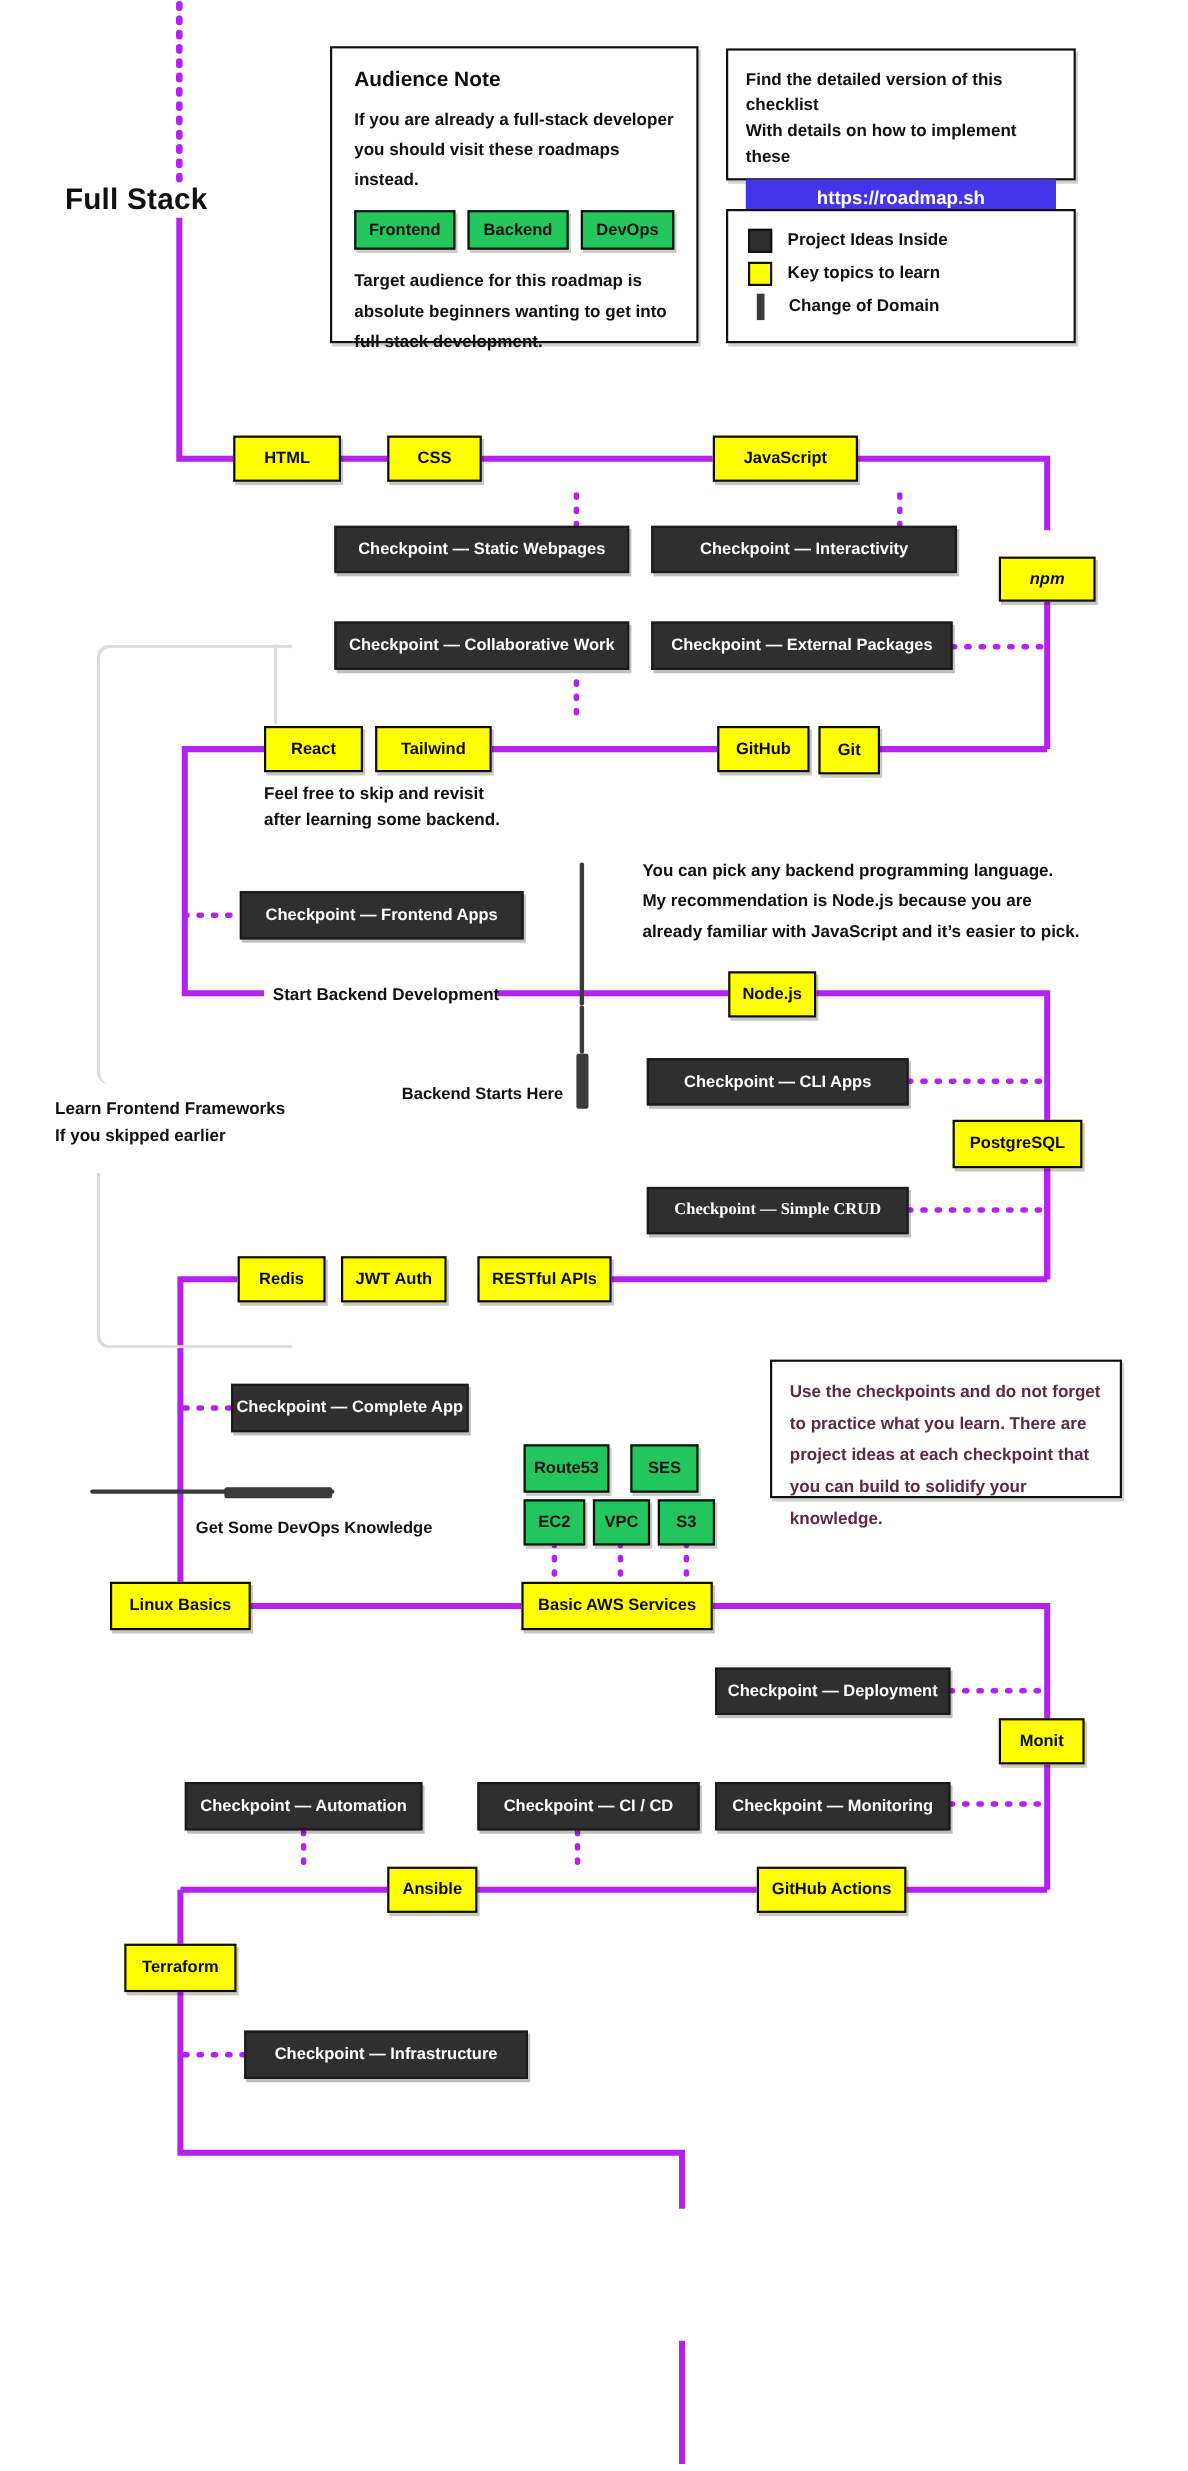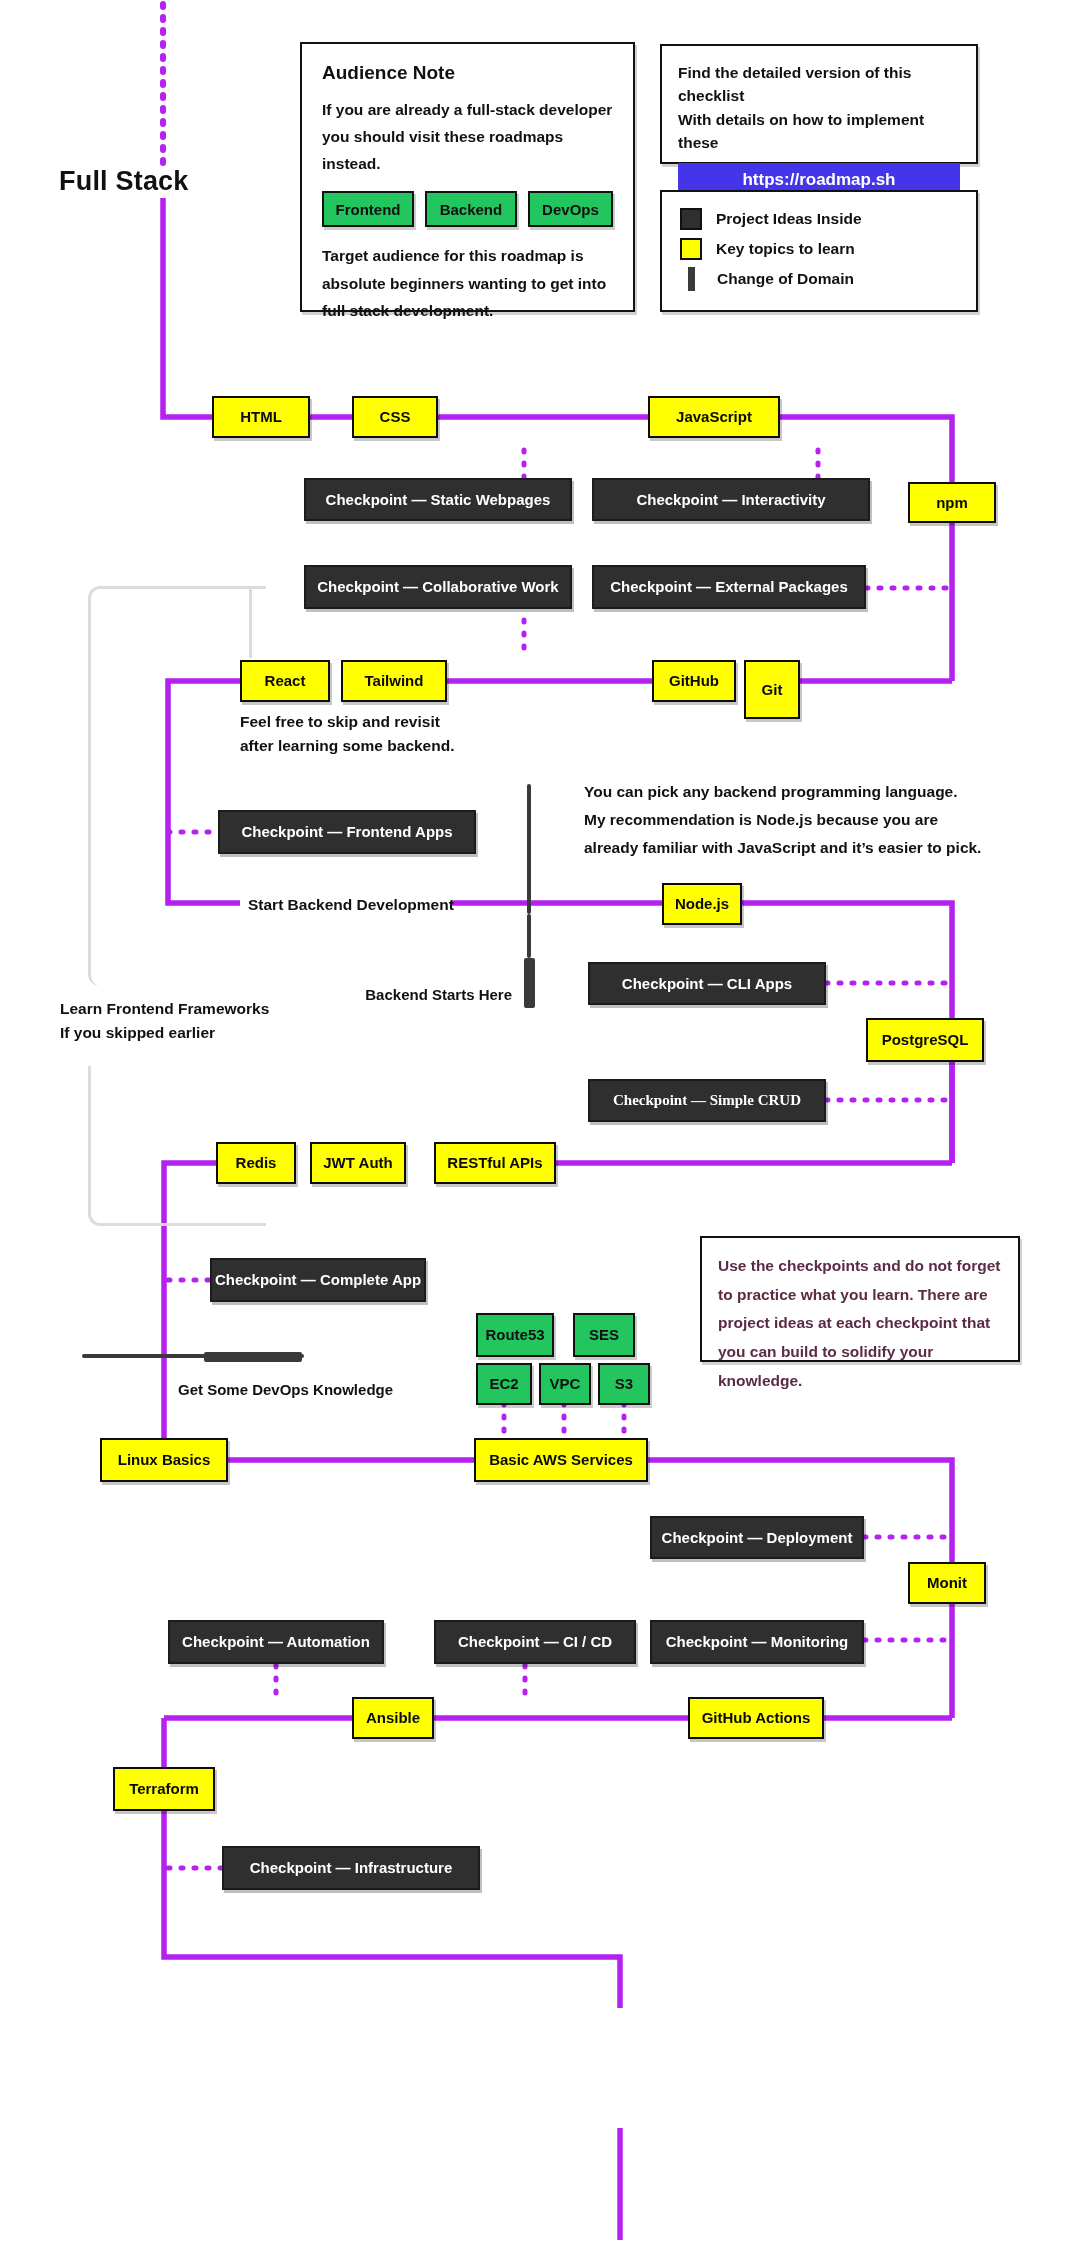--- a/index.html
+++ b/index.html
@@ -218,32 +218,32 @@
     </div>
     <div class="legend-row">
       <span class="sw-bar"></span>
       <span class="legend-text">Change of Domain</span>
     </div>
   </div>
 
   <div class="node topic" style="left:212px; top:396px; width:98px; height:42px;">HTML</div>
   <div class="node topic" style="left:352px; top:396px; width:86px; height:42px;">CSS</div>
   <div class="node topic" style="left:648px; top:396px; width:132px; height:42px;">JavaScript</div>
-  <div class="node topic" style="left:908px; top:482px; width:88px; height:41px;">npm</div>
+  <div class="node topic" style="left:908px; top:506px; width:88px; height:41px;font-style:italic;">npm</div>
 
   <div class="node checkpoint" style="left:304px; top:478px; width:268px; height:43px;">Checkpoint — Static Webpages</div>
   <div class="node checkpoint" style="left:592px; top:478px; width:278px; height:43px;">Checkpoint — Interactivity</div>
 
   <div class="node checkpoint" style="left:304px; top:565px; width:268px; height:44px;">Checkpoint — Collaborative Work</div>
   <div class="node checkpoint" style="left:592px; top:565px; width:274px; height:44px;">Checkpoint — External Packages</div>
 
   <div class="node topic" style="left:240px; top:660px; width:90px; height:42px;">React</div>
   <div class="node topic" style="left:341px; top:660px; width:106px; height:42px;">Tailwind</div>
   <div class="node topic" style="left:652px; top:660px; width:84px; height:42px;">GitHub</div>
-  <div class="node topic" style="left:744px; top:660px; width:56px; height:59px;">Git</div>
+  <div class="node topic" style="left:744px; top:660px; width:56px; height:44px;">Git</div>
 
   <div class="plainlabel" style="left:240px; top:710px; width:300px;">Feel free to skip and revisit
 after learning some backend.</div>
 
   <div class="node checkpoint" style="left:218px; top:810px; width:258px; height:44px;">Checkpoint — Frontend Apps</div>
 
   <div class="plainlabel" style="left:584px; top:778px; width:420px; line-height:1.8;">You can pick any backend programming language.
 My recommendation is Node.js because you are
 already familiar with JavaScript and it’s easier to pick.</div>
 
@@ -252,21 +252,21 @@
 
   <div class="domainbar-v" style="left:527px; top:784px; width:4px; height:130px;"></div>
   <div class="domainbar-v" style="left:524px; top:958px; width:11px; height:50px;"></div>
   <div class="domainbar-v" style="left:527px; top:914px; width:4px; height:44px;"></div>
   <div class="plainlabel small" style="left:252px; top:983px; width:260px; text-align:right;">Backend Starts Here</div>
 
   <div class="node checkpoint" style="left:588px; top:962px; width:238px; height:43px;">Checkpoint — CLI Apps</div>
   <div class="node topic" style="left:866px; top:1018px; width:118px; height:44px;">PostgreSQL</div>
   <div class="node checkpoint" style="left:588px; top:1079px; width:238px; height:43px;font-family:Liberation Serif, serif;">Checkpoint — Simple CRUD</div>
 
-  <div class="plainlabel" style="left:60px; top:997px; width:240px;">Learn Frontend Frameworks
+  <div class="plainlabel" style="left:50px; top:997px; width:240px;">Learn Frontend Frameworks
 If you skipped earlier</div>
 
   <div class="node topic" style="left:216px; top:1142px; width:80px; height:42px;">Redis</div>
   <div class="node topic" style="left:310px; top:1142px; width:96px; height:42px;">JWT Auth</div>
   <div class="node topic" style="left:434px; top:1142px; width:122px; height:42px;">RESTful APIs</div>
 
   <div class="node checkpoint" style="left:210px; top:1258px; width:216px; height:44px;">Checkpoint — Complete App</div>
 
   <div class="tipbox" style="left:700px; top:1236px; width:320px; height:126px; padding:14px 16px;">
     <div class="tiptext" style="white-space:pre-line;">Use the checkpoints and do not forget

